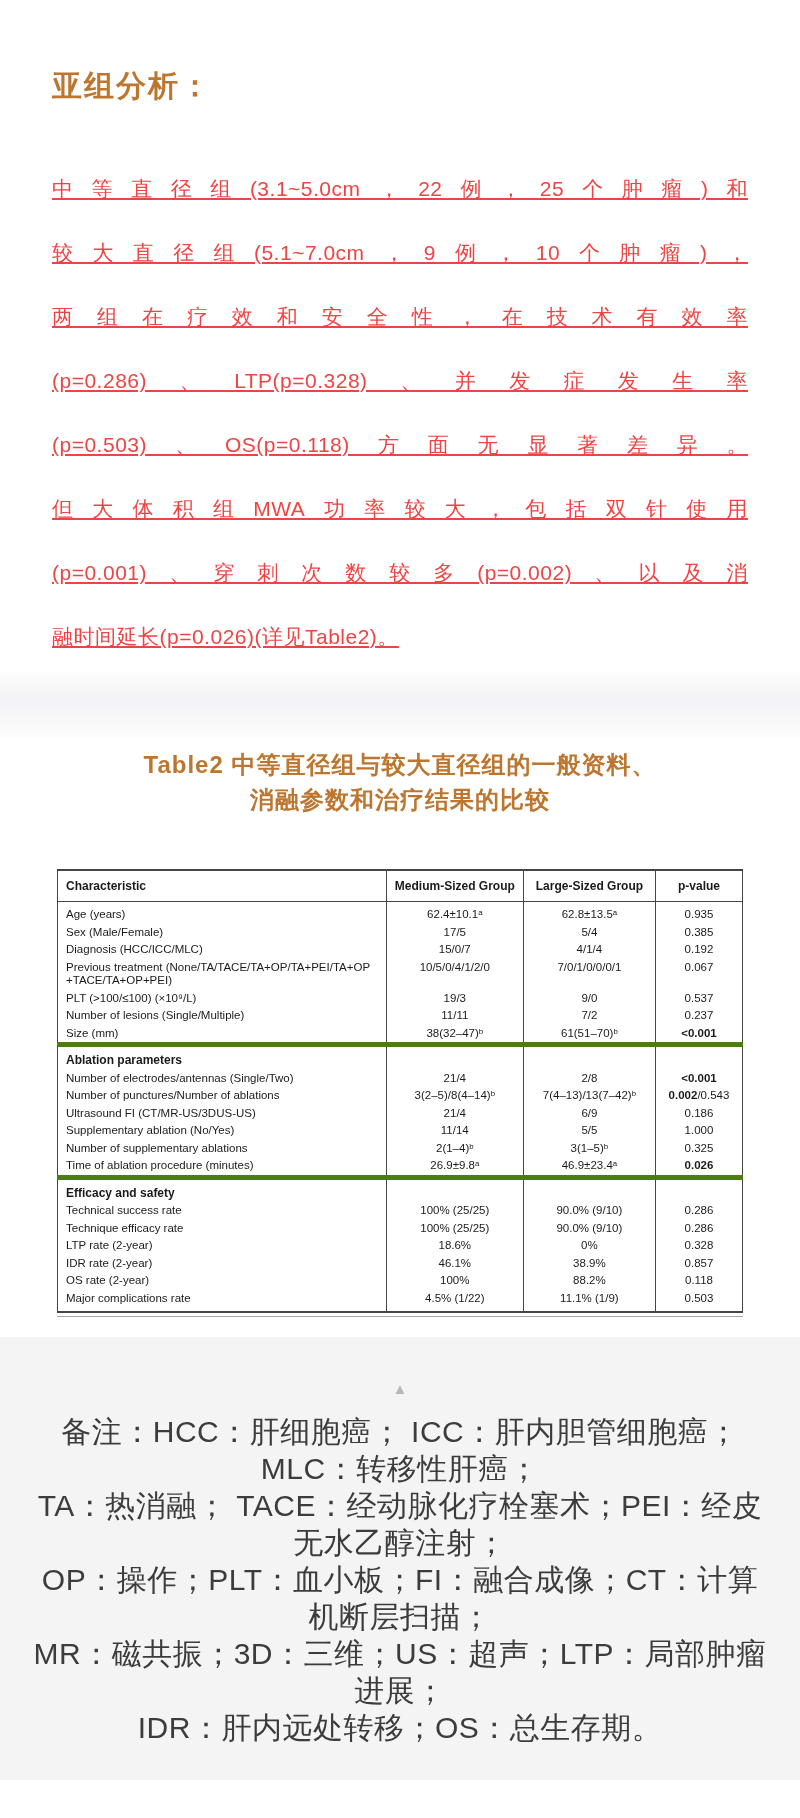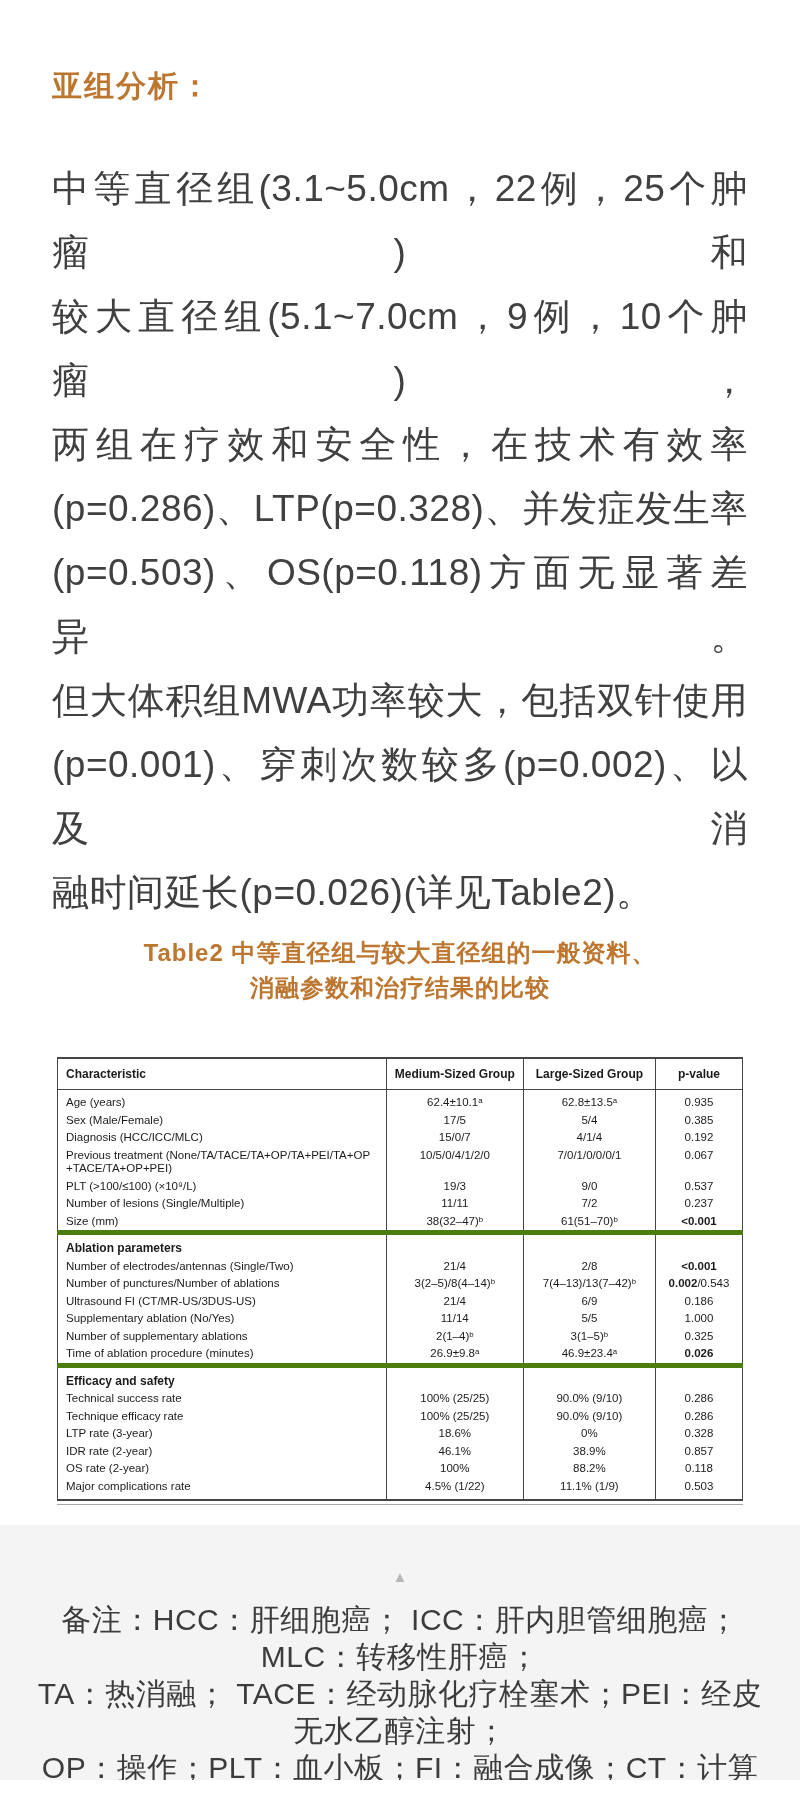--- a/index.html
+++ b/index.html
@@ -13,21 +13,21 @@
   
   .article { padding: 0 52px; }
   .section-heading {
     margin-top: 55px; color: #bc762f; font-size: 30px; font-weight: 700;
     letter-spacing: 2px; line-height: 38px;
   }
   .sub-heading {
     margin-top: 19px; color: #2e2e2e; font-size: 28px; font-weight: 400;
     letter-spacing: 1px; line-height: 40px;
   }
-  .paragraph { margin-top: 52px; color: #404040; font-size: 37px; }
+  .paragraph { margin-top: 52px; color: #ef4444; font-size: 21px; text-decoration: underline; }
   .paragraph .pline {
     line-height: 64px; text-align: justify; text-align-last: justify;
     letter-spacing: 0.5px; white-space: normal;
   }
   .paragraph .pline:last-child { text-align-last: left; }
 
   
   .gap-band {
     height: 68px; width: 100%;
     background: linear-gradient(180deg, #ffffff 0%, #f3f3f5 45%, #fcfcfd 100%);
@@ -221,21 +221,21 @@
               <td>90.0% (9/10)</td>
               <td>0.286</td>
             </tr>
             <tr>
               <td class="c-label">Technique efficacy rate</td>
               <td>100% (25/25)</td>
               <td>90.0% (9/10)</td>
               <td>0.286</td>
             </tr>
             <tr>
-              <td class="c-label">LTP rate (3-year)</td>
+              <td class="c-label">LTP rate (2-year)</td>
               <td>18.6%</td>
               <td>0%</td>
               <td>0.328</td>
             </tr>
             <tr>
               <td class="c-label">IDR rate (2-year)</td>
               <td>46.1%</td>
               <td>38.9%</td>
               <td>0.857</td>
             </tr>

